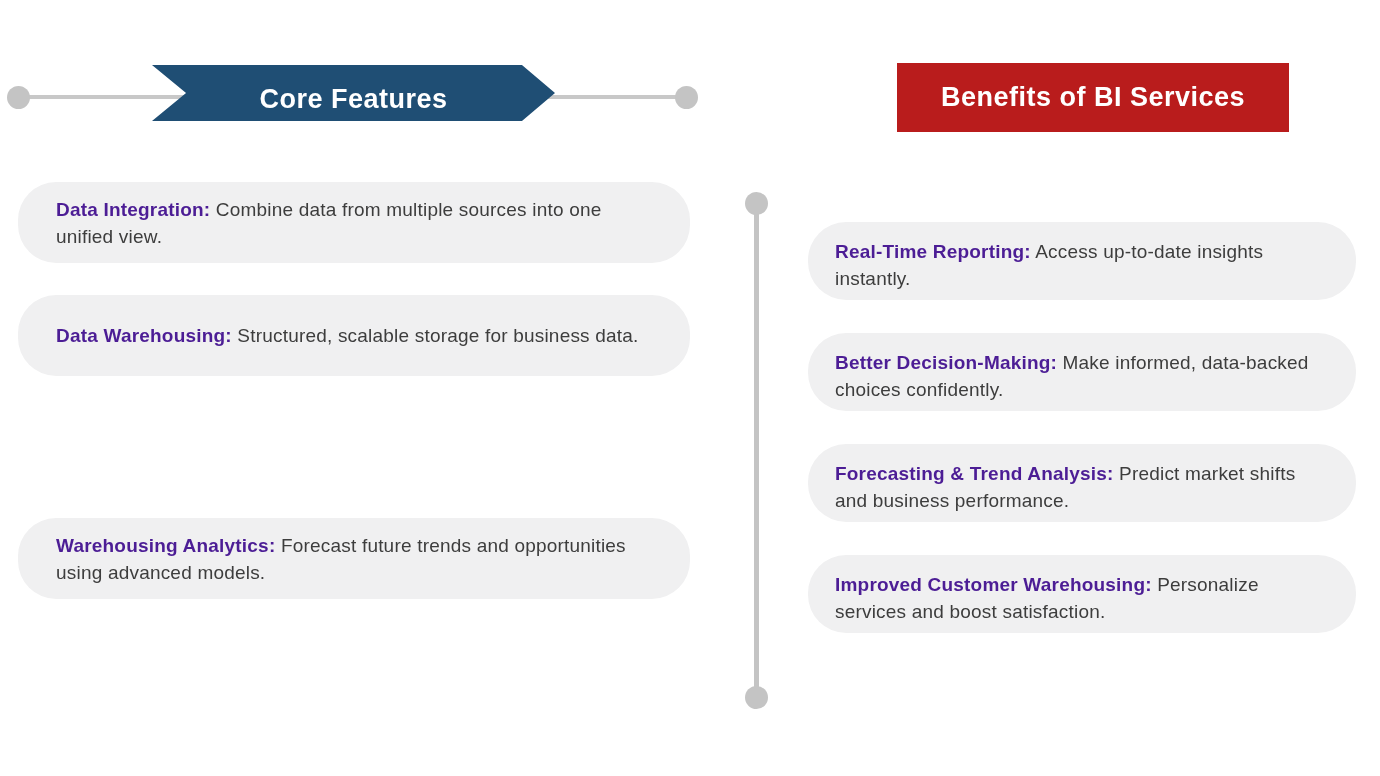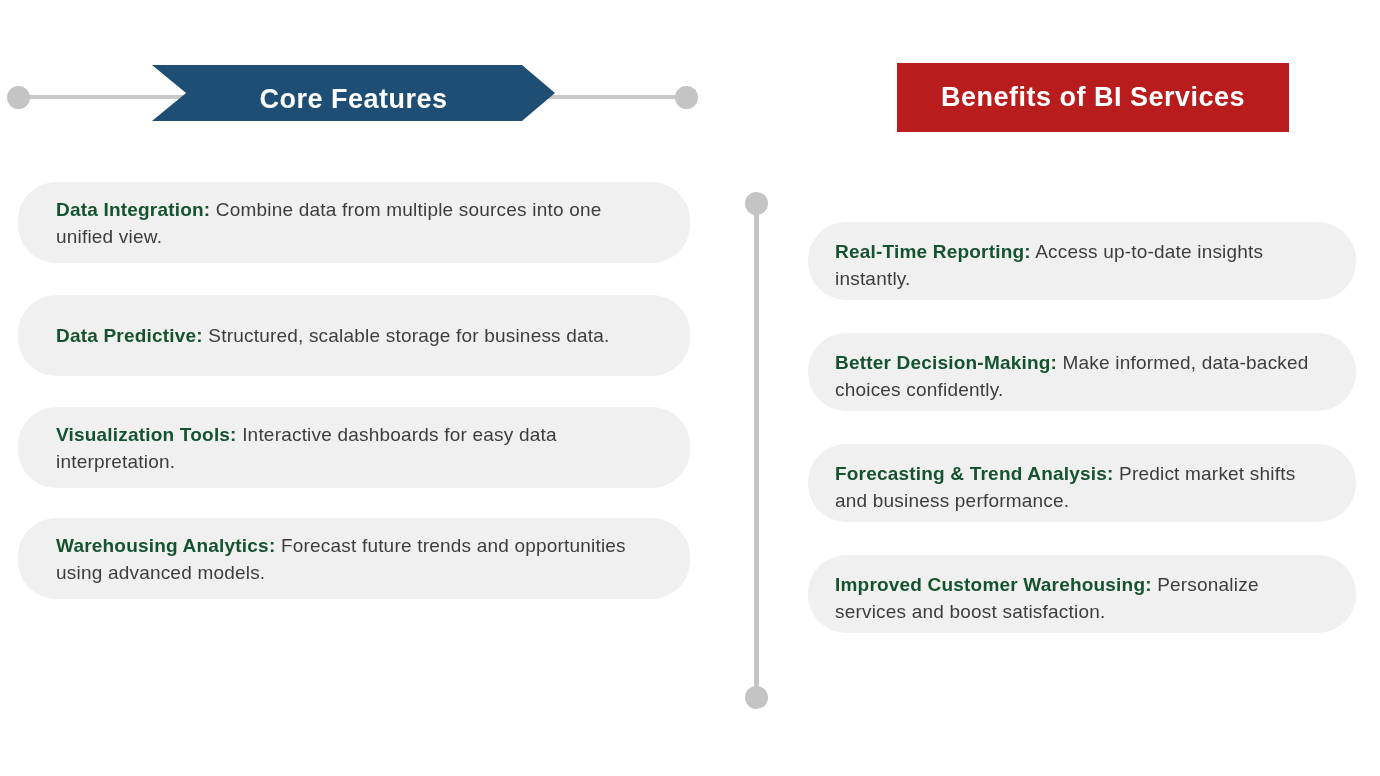--- a/index.html
+++ b/index.html
@@ -86,21 +86,21 @@
   }
   .card p {
     margin: 0;
     font-size: 19px;
     line-height: 27px;
     color: #3d3d3d;
     letter-spacing: 0.2px;
   }
   .card .card-title {
     font-weight: 700;
-    color: #14532d;
+    color: #4c1d95;
   }
   .card.left {
     left: 18px;
     width: 672px;
     height: 81px;
     padding: 0 40px 0 38px;
   }
   .card.right {
     left: 808px;
     width: 548px;
@@ -127,24 +127,21 @@
   <div class="dot h-right"></div>
 
   <div class="banner">
     <span class="hdr-text">Core Features</span>
   </div>
 
   <div class="card left l0">
     <p><span class="card-title">Data Integration:</span> <span>Combine data from multiple sources into one unified view.</span></p>
   </div>
   <div class="card left l1">
-    <p><span class="card-title">Data Predictive:</span> <span>Structured, scalable storage for business data.</span></p>
-  </div>
-  <div class="card left l2">
-    <p><span class="card-title">Visualization Tools:</span> <span>Interactive dashboards for easy data interpretation.</span></p>
+    <p><span class="card-title">Data Warehousing:</span> <span>Structured, scalable storage for business data.</span></p>
   </div>
   <div class="card left l3">
     <p><span class="card-title">Warehousing Analytics:</span> <span>Forecast future trends and opportunities using advanced models.</span></p>
   </div>
 
   <div class="v-line"></div>
   <div class="dot v-top"></div>
   <div class="dot v-bottom"></div>
 
   <div class="blue-rect">

